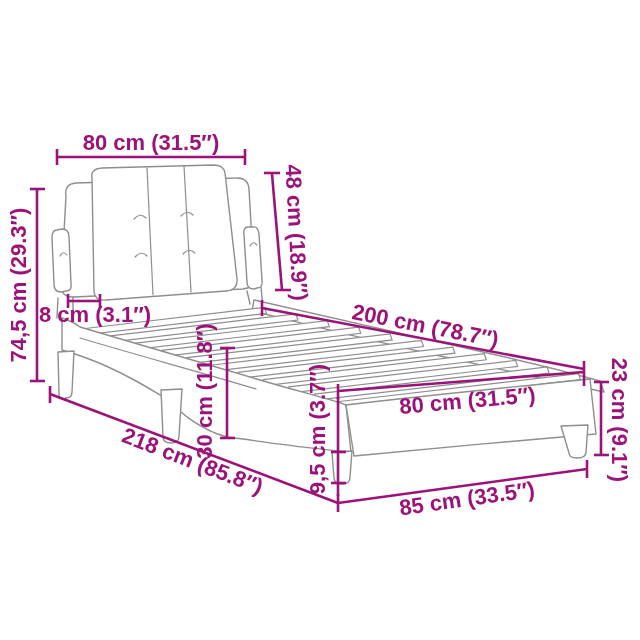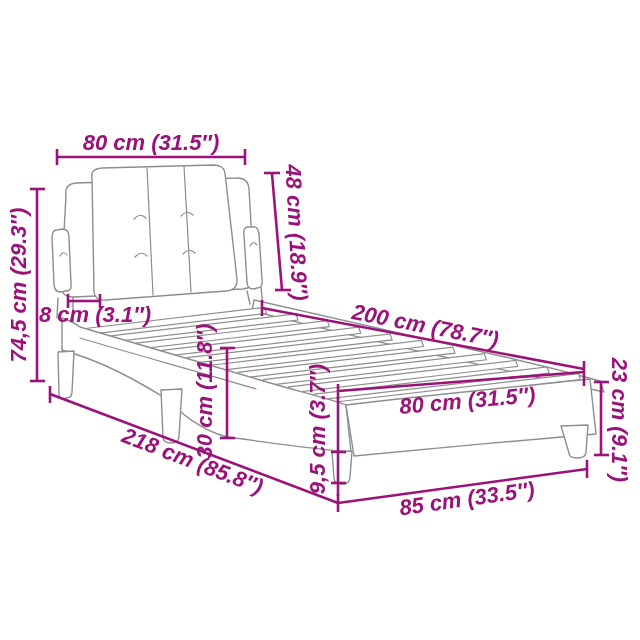--- a/index.html
+++ b/index.html
@@ -1,16 +1,16 @@
 <!DOCTYPE html>
 <html><head>
 <meta charset="utf-8">
 <style>
   html,body{margin:0;padding:0;background:#ffffff;}
-  .stage{width:640px;height:640px;position:relative;background:#ffffff;overflow:hidden;font-style:italic;}
+  .stage{width:640px;height:640px;position:relative;background:#ffffff;overflow:hidden;}
   svg{display:block;}
   .outline{fill:#ffffff;stroke:#8e8e8e;stroke-width:1.4;stroke-linejoin:round;}
   .oline{fill:none;stroke:#8e8e8e;stroke-width:1.4;stroke-linejoin:round;stroke-linecap:round;}
   .thin{stroke-width:1.2;}
   #slats polygon{fill:#ffffff;stroke:#8e8e8e;stroke-width:1.2;}
   .dim{stroke:#9b1379;stroke-width:2.6;fill:none;stroke-linecap:butt;}
   .dim-text{fill:#9b1379;font-family:"Liberation Sans",sans-serif;font-weight:bold;font-size:22px;text-anchor:middle;}
 </style>
 </head>
 <body>

